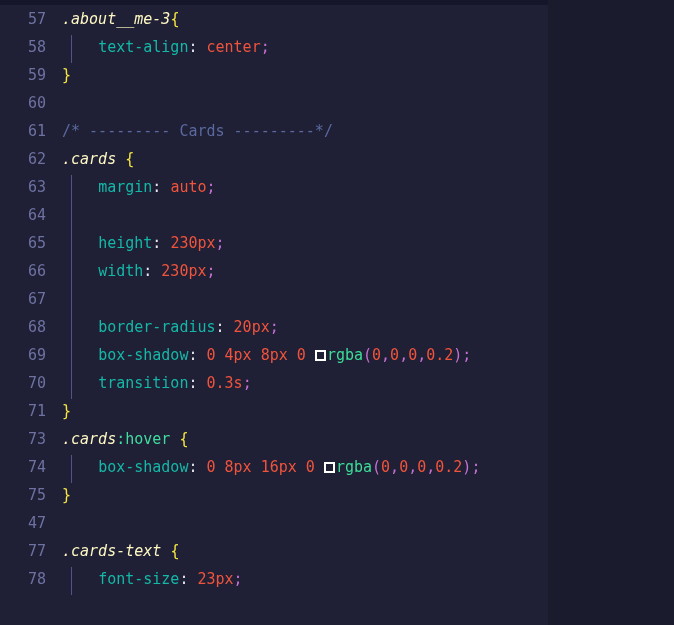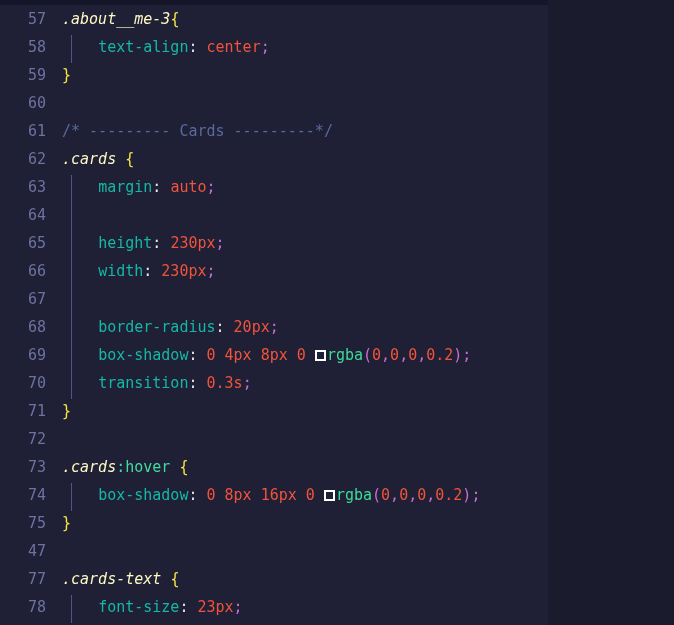--- a/index.html
+++ b/index.html
@@ -114,21 +114,20 @@
       <div class="code-line"><span class="lineno">62</span><span class="linetext"><span class="t-sel">.cards</span><span class="t-plain"> </span><span class="t-brace">{</span></span></div>
       <div class="code-line"><span class="indent-guide"></span><span class="lineno">63</span><span class="linetext"><span class="t-plain">    </span><span class="t-prop">margin</span><span class="t-colon">:</span><span class="t-plain"> </span><span class="t-val">auto</span><span class="t-semi">;</span></span></div>
       <div class="code-line"><span class="indent-guide"></span><span class="lineno">64</span><span class="linetext"></span></div>
       <div class="code-line"><span class="indent-guide"></span><span class="lineno">65</span><span class="linetext"><span class="t-plain">    </span><span class="t-prop">height</span><span class="t-colon">:</span><span class="t-plain"> </span><span class="t-num">230px</span><span class="t-semi">;</span></span></div>
       <div class="code-line"><span class="indent-guide"></span><span class="lineno">66</span><span class="linetext"><span class="t-plain">    </span><span class="t-prop">width</span><span class="t-colon">:</span><span class="t-plain"> </span><span class="t-num">230px</span><span class="t-semi">;</span></span></div>
       <div class="code-line"><span class="indent-guide"></span><span class="lineno">67</span><span class="linetext"></span></div>
       <div class="code-line"><span class="indent-guide"></span><span class="lineno">68</span><span class="linetext"><span class="t-plain">    </span><span class="t-prop">border-radius</span><span class="t-colon">:</span><span class="t-plain"> </span><span class="t-num">20px</span><span class="t-semi">;</span></span></div>
       <div class="code-line"><span class="indent-guide"></span><span class="lineno">69</span><span class="linetext"><span class="t-plain">    </span><span class="t-prop">box-shadow</span><span class="t-colon">:</span><span class="t-plain"> </span><span class="t-num">0</span><span class="t-plain"> </span><span class="t-num">4px</span><span class="t-plain"> </span><span class="t-num">8px</span><span class="t-plain"> </span><span class="t-num">0</span><span class="t-plain"> </span><span class="swatch"></span><span class="t-func">rgba</span><span class="t-paren">(</span><span class="t-num">0</span><span class="t-comma">,</span><span class="t-num">0</span><span class="t-comma">,</span><span class="t-num">0</span><span class="t-comma">,</span><span class="t-num">0.2</span><span class="t-paren">)</span><span class="t-semi">;</span></span></div>
       <div class="code-line"><span class="indent-guide"></span><span class="lineno">70</span><span class="linetext"><span class="t-plain">    </span><span class="t-prop">transition</span><span class="t-colon">:</span><span class="t-plain"> </span><span class="t-num">0.3s</span><span class="t-semi">;</span></span></div>
       <div class="code-line"><span class="lineno">71</span><span class="linetext"><span class="t-brace">}</span></span></div>
-      <div class="code-line"><span class="lineno">72</span><span class="linetext"></span></div>
       <div class="code-line"><span class="lineno">73</span><span class="linetext"><span class="t-sel">.cards</span><span class="t-pseudo">:hover</span><span class="t-plain"> </span><span class="t-brace">{</span></span></div>
       <div class="code-line"><span class="indent-guide"></span><span class="lineno">74</span><span class="linetext"><span class="t-plain">    </span><span class="t-prop">box-shadow</span><span class="t-colon">:</span><span class="t-plain"> </span><span class="t-num">0</span><span class="t-plain"> </span><span class="t-num">8px</span><span class="t-plain"> </span><span class="t-num">16px</span><span class="t-plain"> </span><span class="t-num">0</span><span class="t-plain"> </span><span class="swatch"></span><span class="t-func">rgba</span><span class="t-paren">(</span><span class="t-num">0</span><span class="t-comma">,</span><span class="t-num">0</span><span class="t-comma">,</span><span class="t-num">0</span><span class="t-comma">,</span><span class="t-num">0.2</span><span class="t-paren">)</span><span class="t-semi">;</span></span></div>
       <div class="code-line"><span class="lineno">75</span><span class="linetext"><span class="t-brace">}</span></span></div>
       <div class="code-line"><span class="lineno">47</span><span class="linetext"></span></div>
       <div class="code-line"><span class="lineno">77</span><span class="linetext"><span class="t-sel">.cards-text</span><span class="t-plain"> </span><span class="t-brace">{</span></span></div>
       <div class="code-line"><span class="indent-guide"></span><span class="lineno">78</span><span class="linetext"><span class="t-plain">    </span><span class="t-prop">font-size</span><span class="t-colon">:</span><span class="t-plain"> </span><span class="t-num">23px</span><span class="t-semi">;</span></span></div>
     </div>
 </div>
 
 </body></html>

